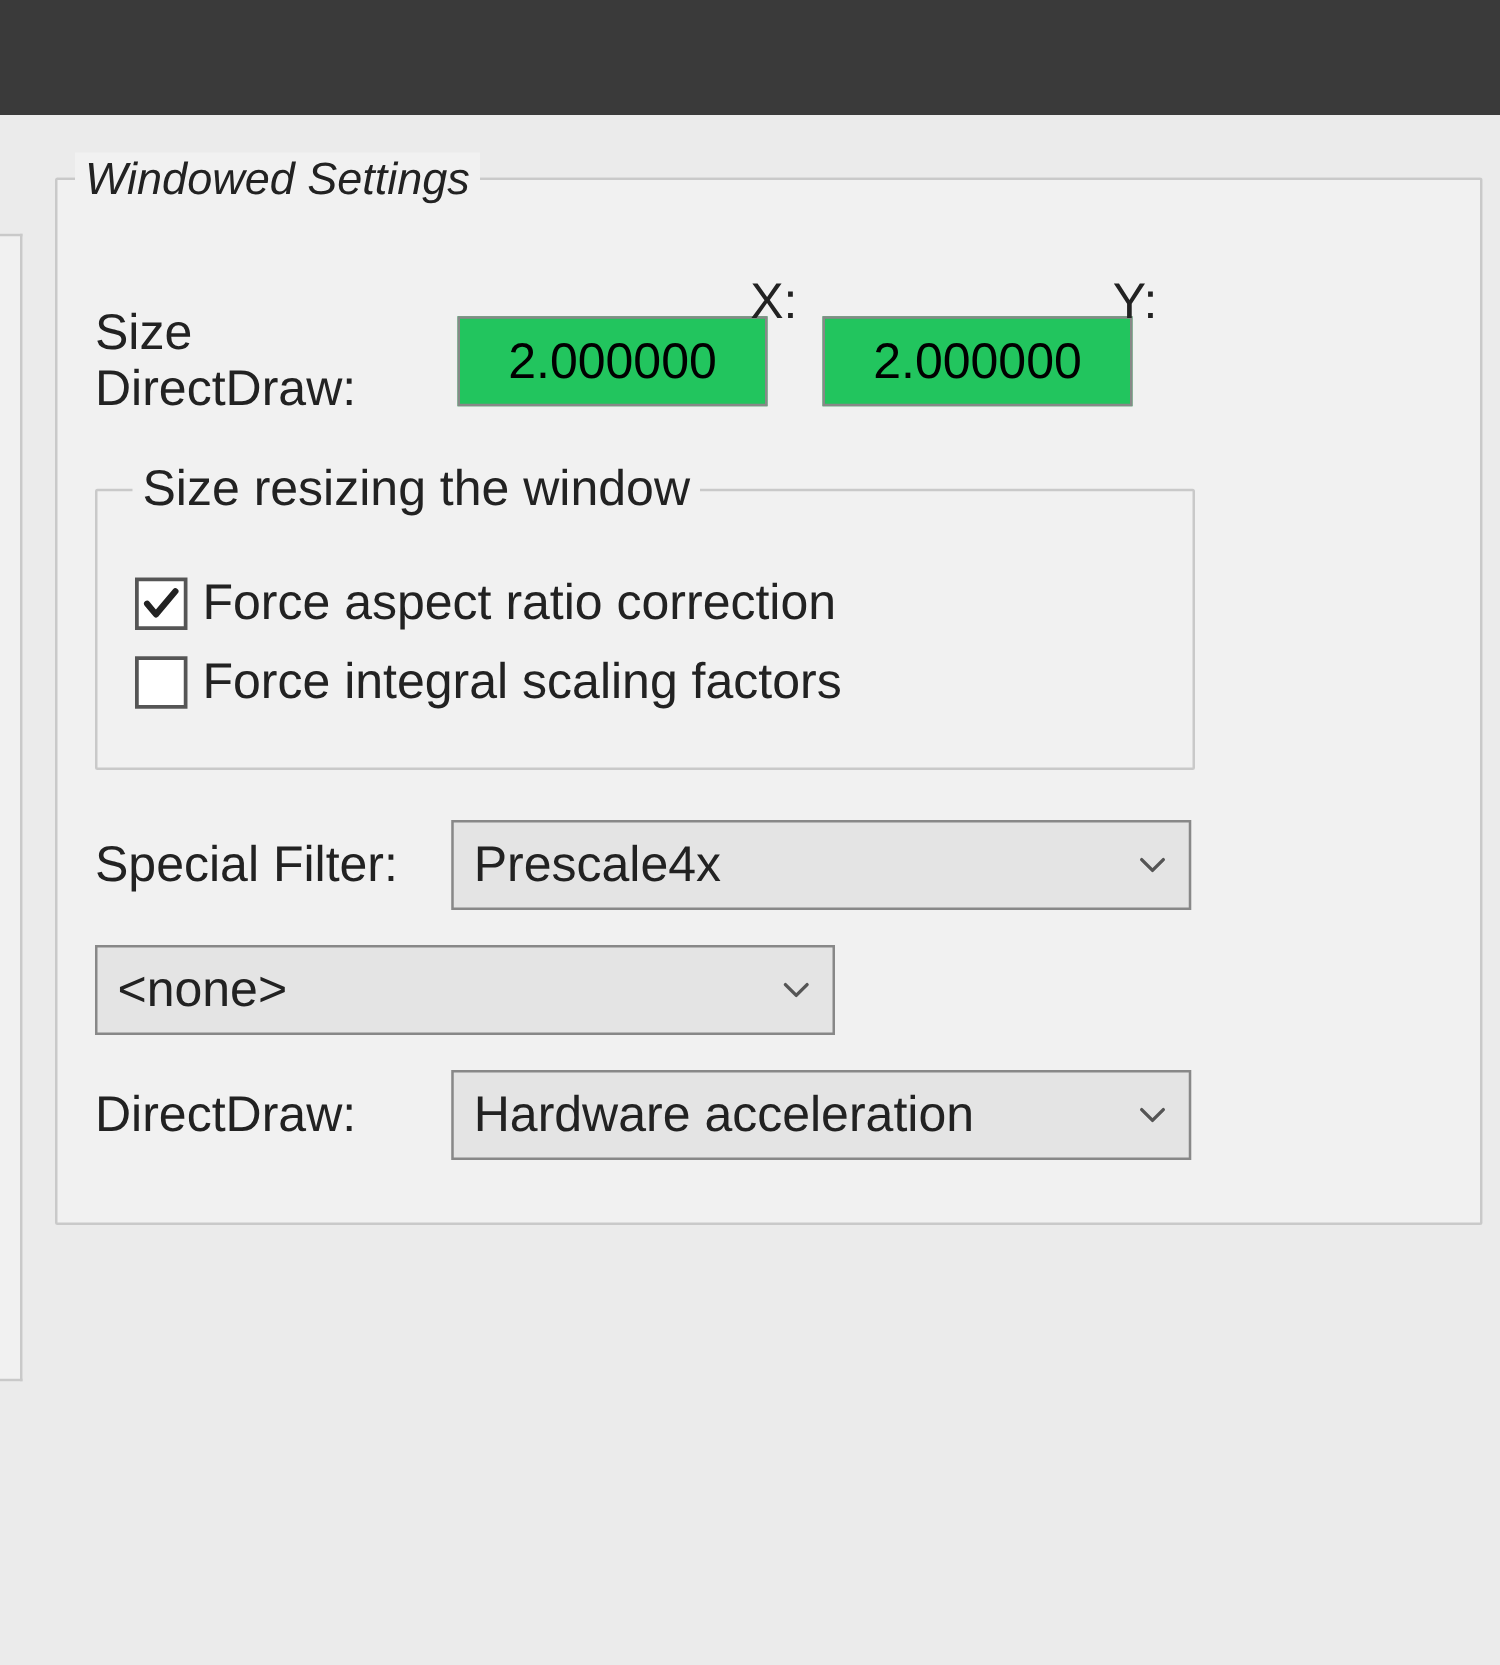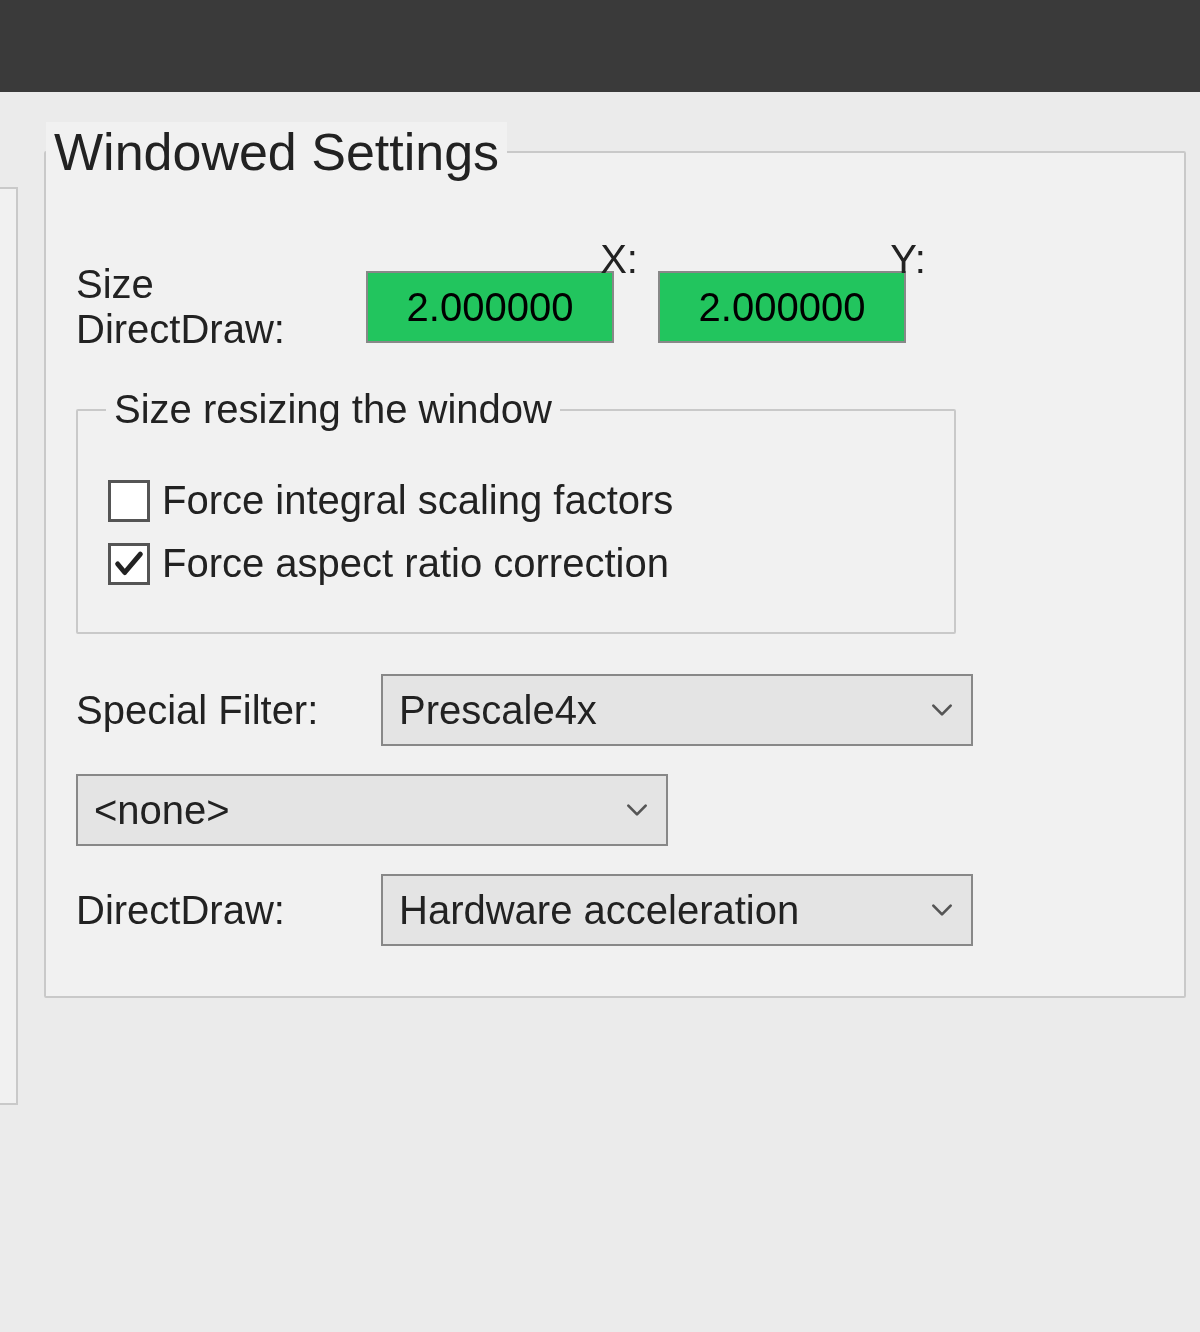--- a/index.html
+++ b/index.html
@@ -26,24 +26,26 @@
       position: absolute;
       left: 44px;
       top: 30px;
       width: 1142px;
       border: 2px solid #c9c9c9;
       background: #f1f1f1;
       padding: 40px 0 50px 0;
       border-radius: 2px;
     }
     fieldset.outer > legend {
-      font-size: 52px;
+      font-size: 36px;
       color: #222;
       padding: 0 8px;
-      background: #f1f1f1;
+      margin-left: 14px;
+      background: #f1f1f1;
+      font-style: italic;
     }
     .xy-headers {
       position: absolute;
       top: 55px;
       left: 440px;
       width: 560px;
       display: flex;
       font-size: 40px;
       color: #222;
     }
@@ -118,21 +120,20 @@
       display: block;
     }
     .check-label {
       font-size: 40px;
       color: #222;
     }
     .dd-row {
       display: flex;
       align-items: center;
       margin: 28px 0 0 30px;
-      gap: 20px;
     }
     .dd-label {
       font-size: 40px;
       color: #222;
       width: 285px;
     }
     .dropdown {
       width: 592px;
       height: 72px;
       border: 2px solid #888;
@@ -185,33 +186,33 @@
     <div class="row">
       <div class="row-label">Size DirectDraw:</div>
       <input class="num-input" type="text" value="2.000000" style="">
       <input class="num-input" type="text" value="2.000000" style="">
     </div>
 
     <fieldset class="inner">
       <legend>Size resizing the window</legend>
 
       <div class="check-row">
-        <div class="checkbox">
-          
-        </div>
-        <div class="check-label">Force integral scaling factors</div>
-      </div>
-
-      <div class="check-row">
         <div class="checkbox checked">
           <svg viewBox="0 0 24 24">
               <path d="M4 12 L9 18 L20 5" stroke="#222" stroke-width="3.5" fill="none" stroke-linecap="round" stroke-linejoin="round"></path>
             </svg>
         </div>
         <div class="check-label">Force aspect ratio correction</div>
+      </div>
+
+      <div class="check-row">
+        <div class="checkbox">
+          
+        </div>
+        <div class="check-label">Force integral scaling factors</div>
       </div>
     </fieldset>
 
     <div class="dd-row">
       <div class="dd-label">Special Filter:</div>
       <div class="dropdown">
         <span class="dropdown-text">Prescale4x</span>
         <svg class="chevron" viewBox="0 0 24 24">
             <path d="M4 8 L12 16 L20 8" stroke="#555" stroke-width="2.5" fill="none" stroke-linecap="round" stroke-linejoin="round"></path>
           </svg>

